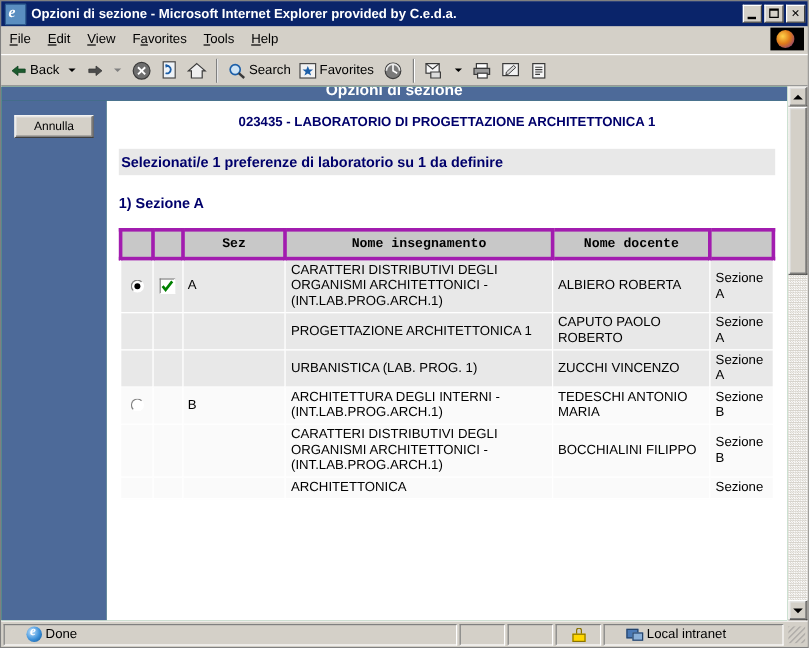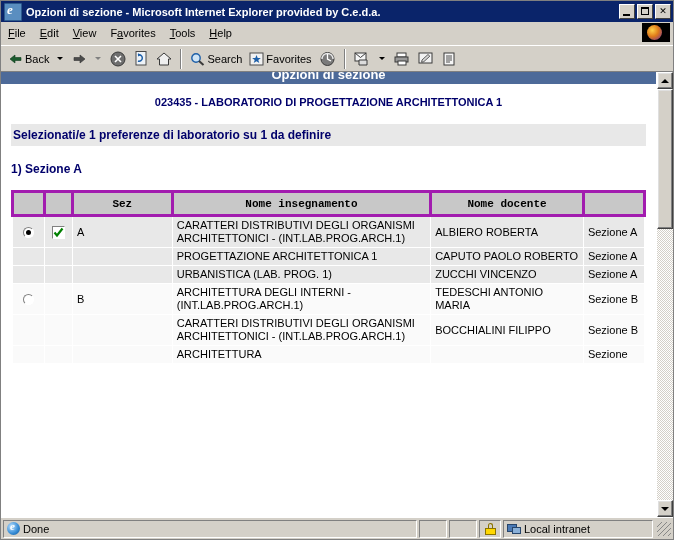--- a/index.html
+++ b/index.html
@@ -237,21 +237,21 @@
 
   
   .statusbar{
     flex:0 0 22px;height:22px;background:#d4d0c8;
     display:flex;align-items:center;padding:2px 2px;box-sizing:border-box;
     border-top:1px solid #fff;gap:2px;
   }
   .spane{
     height:18px;box-sizing:border-box;
     border:1px solid;border-color:#808080 #fff #fff #808080;
-    display:flex;align-items:center;padding:0 3px;font-size:11px;gap:3px;
+    display:flex;align-items:center;padding:0 18px;font-size:11px;gap:3px;
   }
   .spane.grow{flex:1 1 auto;}
   .spane.w1{width:28px;}
   .spane.w2{width:28px;}
   .spane.w3{width:22px;justify-content:center;}
   .spane.w4{width:150px;}
   .grip{
     width:14px;height:14px;flex:0 0 14px;margin-left:2px;
     background:
       linear-gradient(135deg,transparent 45%,#808080 45% 55%,transparent 55%) 0 0/5px 5px;
@@ -434,20 +434,23 @@
 
   <div class="client">
     <div class="pagearea">
 
       <div class="banner">
         <span>Opzioni di sezione</span>
       </div>
 
       <div class="bodyrow">
 
+        <div class="leftnav">
+          <button class="annulla">Annulla</button>
+        </div>
 
         <div class="content">
           <div class="h1">023435 - LABORATORIO DI PROGETTAZIONE ARCHITETTONICA 1</div>
           <div class="hl">Selezionati/e 1 preferenze di laboratorio su 1 da definire</div>
           <div class="h2">1) Sezione A</div>
 
 
           <table class="grid">
             <colgroup>
               <col style="width:27px">
@@ -507,21 +510,21 @@
                   <td class="c"></td>
                   <td></td>
                   <td>CARATTERI DISTRIBUTIVI DEGLI ORGANISMI ARCHITETTONICI - (INT.LAB.PROG.ARCH.1)</td>
                   <td>BOCCHIALINI FILIPPO</td>
                   <td>Sezione B</td>
                 </tr>
                 <tr class="sb">
                   <td class="c"></td>
                   <td class="c"></td>
                   <td></td>
-                  <td>ARCHITETTURA</td>
+                  <td>ARCHITETTONICA</td>
                   <td></td>
                   <td>Sezione</td>
                 </tr>
               </tbody>
           </table>
         </div>
       </div>
     </div>
 
     <div class="vscroll">

